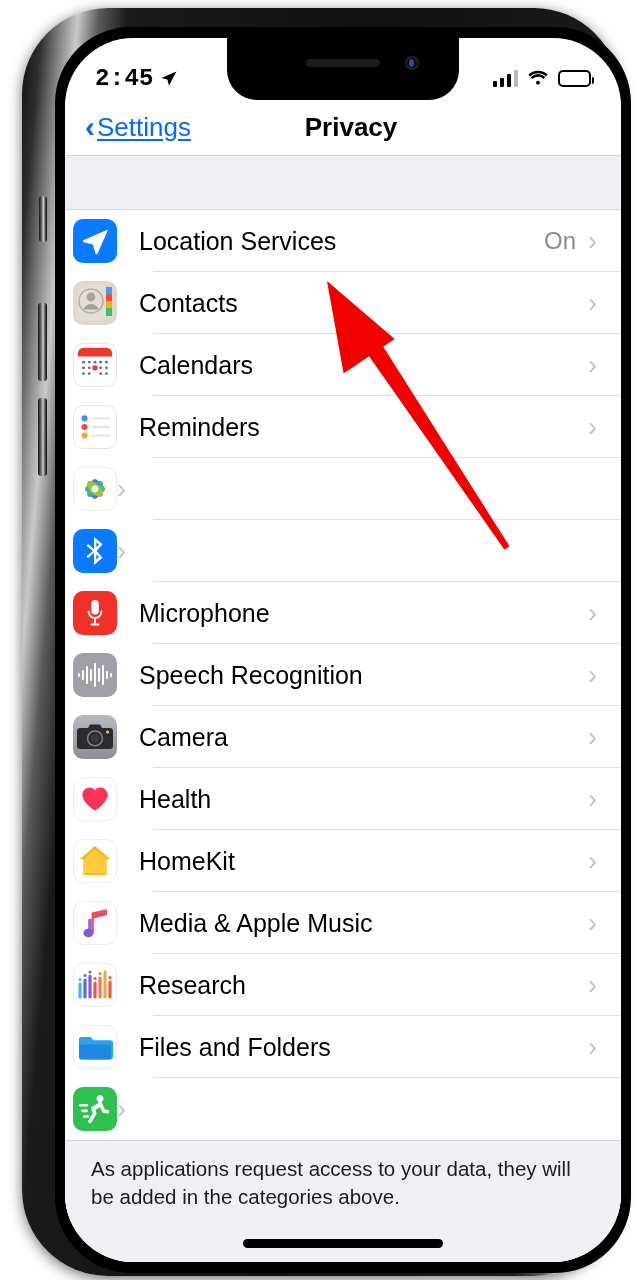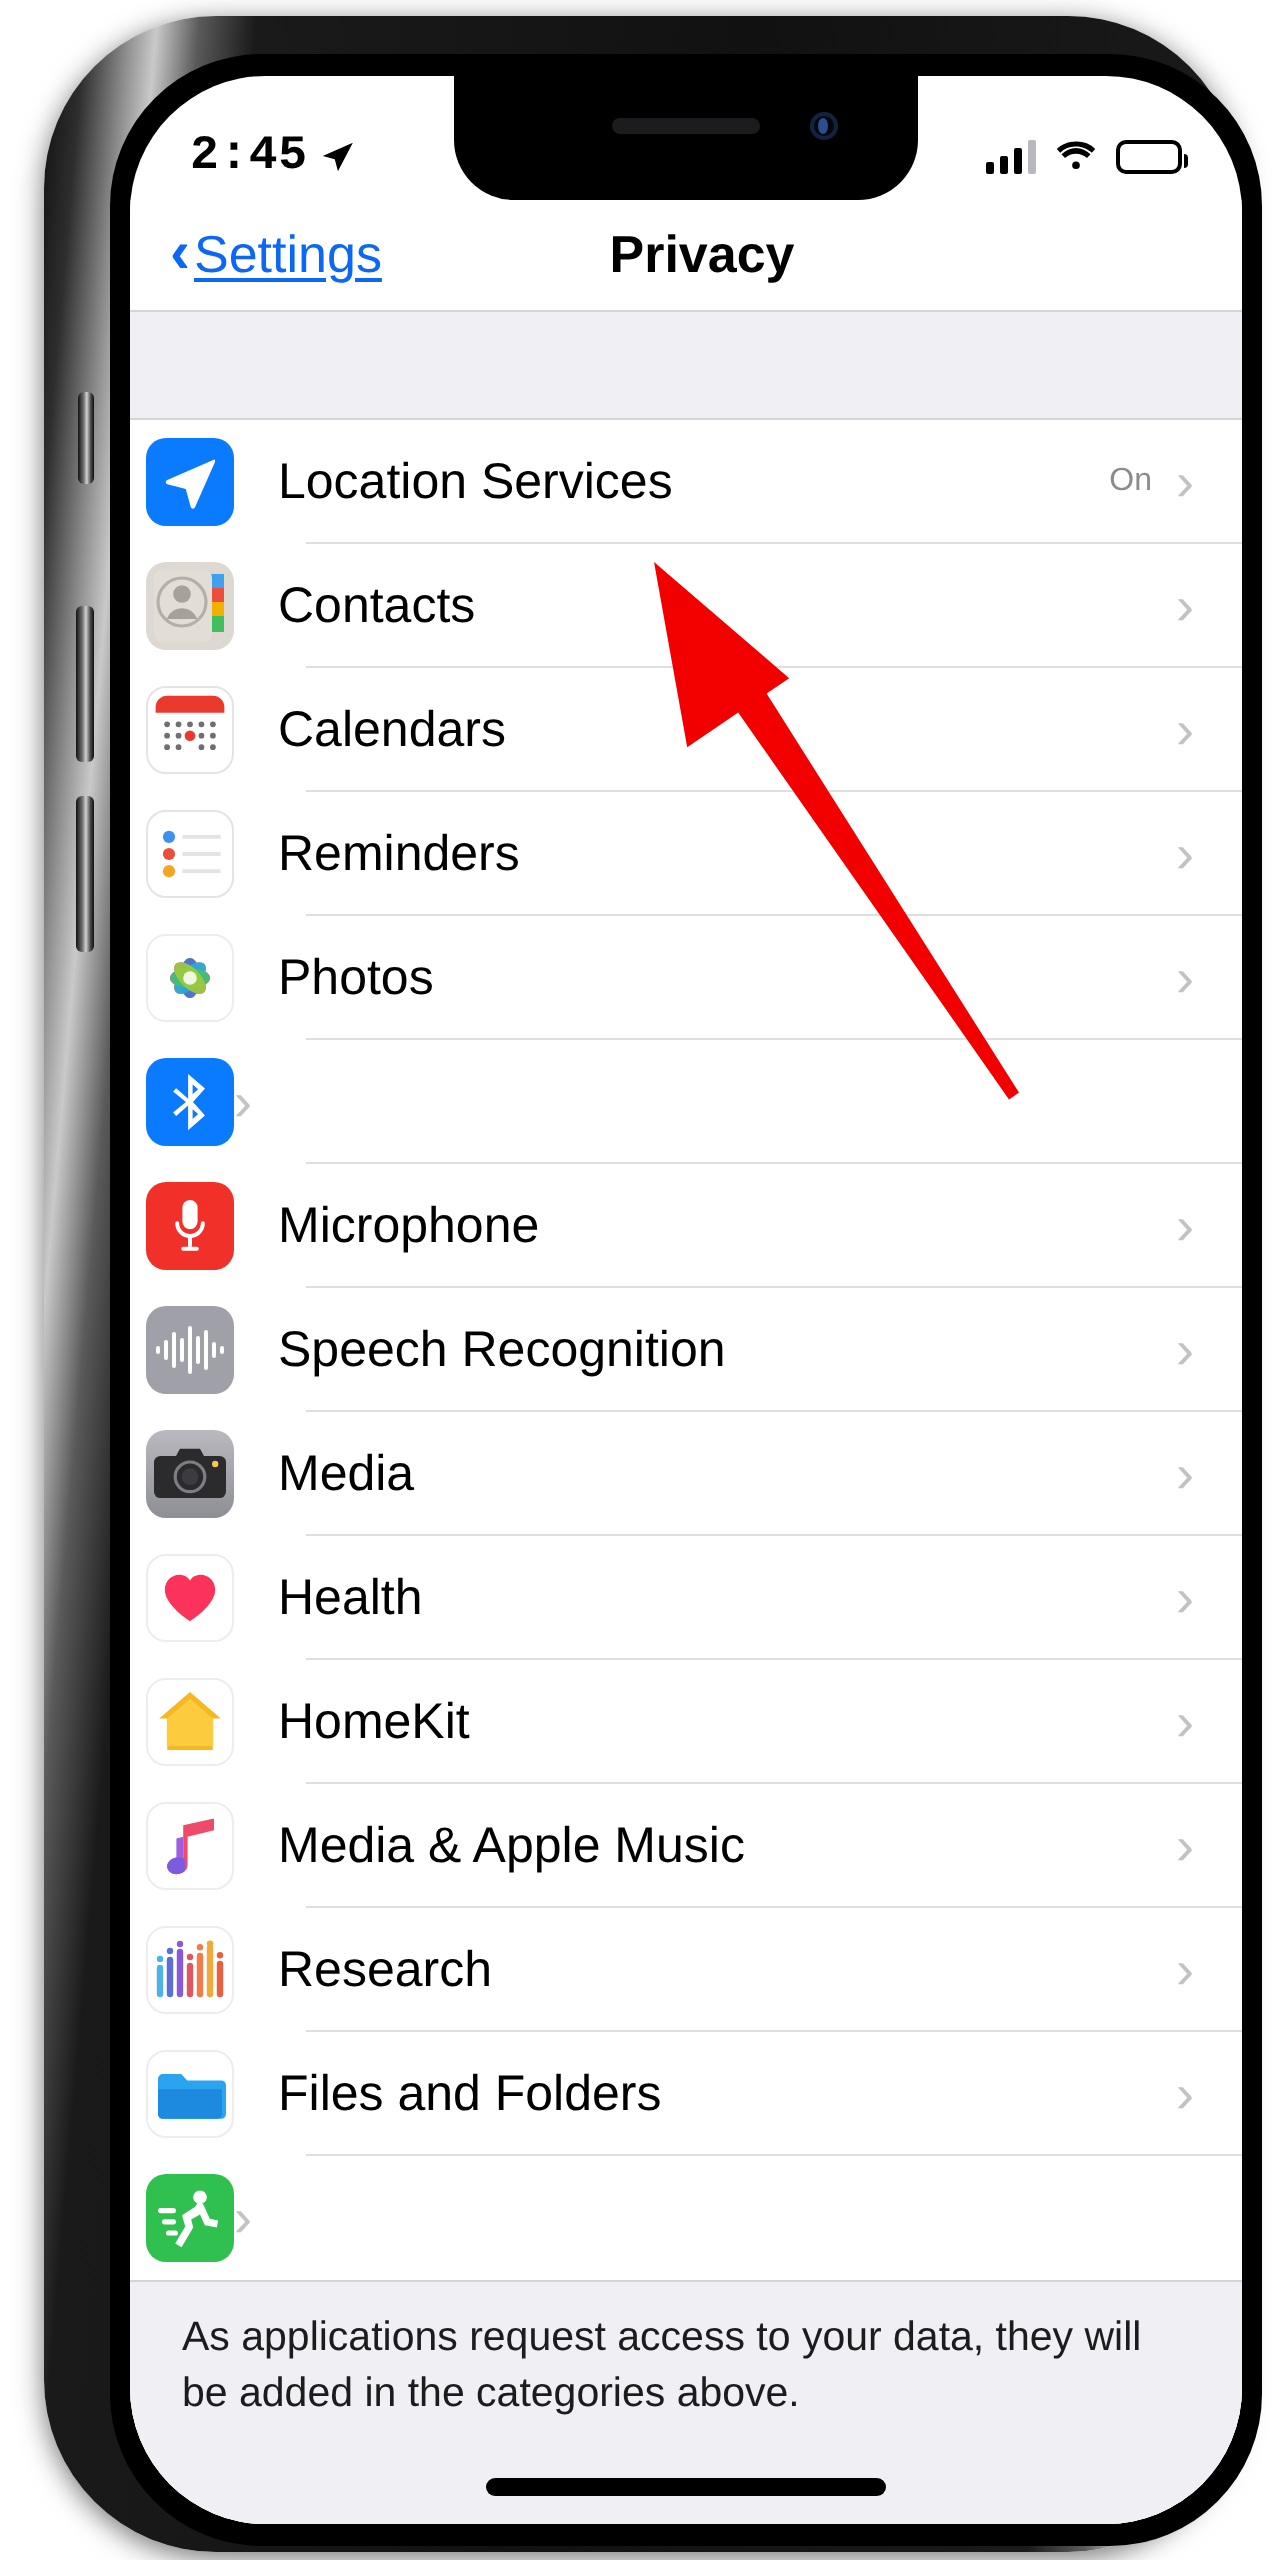--- a/index.html
+++ b/index.html
@@ -94,21 +94,21 @@
     position:relative; height:62px; display:flex; align-items:center;
     padding-left:8px; background:#fff; cursor:pointer;
   }
   .settings-row::after{
     content:""; position:absolute; left:88px; right:0; bottom:0; height:1px; background:#dfdfe2;
   }
   .settings-row:last-child::after{ display:none; }
   .row-icon{ width:44px; height:44px; border-radius:10px; flex:none; position:relative;
              display:flex; align-items:center; justify-content:center; overflow:hidden;}
   .row-label{ margin-left:22px; font-size:25px; color:#000; flex:1; white-space:nowrap;}
-  .row-value{ font-size:16px; color:#8b8b90; margin-right:12px;text-align:center;}
+  .row-value{ font-size:24px; color:#8b8b90; margin-right:12px;text-align:center;}
   .row-chevron{ color:#c2c2c7; font-size:27px; font-weight:500; margin-right:24px; line-height:1;}
 
   
   .ic-location{ background:#0a7afe; }
   .ic-contacts{ background:#ddd9d2; }
   .ic-calendar{ background:#fff; border:1px solid #e4e4e6;}
   .ic-reminders{ background:#fff; border:1px solid #e4e4e6;}
   .ic-photos{ background:#fff; border:1px solid #ededee;}
   .ic-bluetooth{ background:#0a7afe;}
   .ic-mic{ background:#f03029;}
@@ -266,21 +266,20 @@
                   <ellipse rx="5" ry="10" fill="#ec3e51" opacity=".92" transform="rotate(90)"></ellipse>
                   <ellipse rx="5" ry="10" fill="#b44ec4" opacity=".92" transform="rotate(135)"></ellipse>
                   <ellipse rx="5" ry="10" fill="#3f6fd8" opacity=".92" transform="rotate(180)"></ellipse>
                   <ellipse rx="5" ry="10" fill="#29a7e1" opacity=".92" transform="rotate(225)"></ellipse>
                   <ellipse rx="5" ry="10" fill="#3fc07a" opacity=".92" transform="rotate(270)"></ellipse>
                   <ellipse rx="5" ry="10" fill="#9ccb3b" opacity=".92" transform="rotate(315)"></ellipse>
                   <circle r="3.4" fill="#fff" opacity=".85"></circle>
                 </g>
               </svg>
             </span>
-            <span class="row-label">Photos</span>
             <span class="row-chevron">›</span>
           </div>
           <div class="settings-row">
             <span class="row-icon ic-bluetooth">
               <svg width="26" height="30" viewBox="0 0 24 32">
                 <path d="M11 1v13.2L4.6 8.6 3 10.4 9.8 16 3 21.6l1.6 1.8 6.4-5.6V31l9-7.8-6.4-7.2 6.4-7.2zm2.4 5.6 2.9 2.6-2.9 2.6zm0 13.2 2.9 2.6-2.9 2.6z" fill="#fff"></path>
               </svg>
             </span>
             <span class="row-chevron">›</span>
           </div>
@@ -318,21 +317,21 @@
           <div class="settings-row">
             <span class="row-icon ic-camera">
               <svg width="38" height="30" viewBox="0 0 38 30">
                 <rect x="1" y="6" width="36" height="21" rx="3.2" fill="#2b2b2e"></rect>
                 <path d="M12 6 14 2.4h10L26 6z" fill="#2b2b2e"></path>
                 <circle cx="19" cy="16.4" r="7.4" fill="none" stroke="#7d7d83" stroke-width="1.6"></circle>
                 <circle cx="19" cy="16.4" r="4.2" fill="#3c3c40"></circle>
                 <circle cx="31.6" cy="10" r="1.6" fill="#f2c94c"></circle>
               </svg>
             </span>
-            <span class="row-label">Media</span>
+            <span class="row-label">Camera</span>
             <span class="row-chevron">›</span>
           </div>
           <div class="settings-row">
             <span class="row-icon ic-health">
               <svg width="28" height="26" viewBox="0 0 28 26">
                 <path d="M14 24.6S1.4 16.8 1.4 8.9C1.4 4.7 4.7 1.4 8.7 1.4c2.3 0 4.2 1.1 5.3 2.8 1.1-1.7 3-2.8 5.3-2.8 4 0 7.3 3.3 7.3 7.5 0 7.9-12.6 15.7-12.6 15.7z" fill="#fb3259"></path>
               </svg>
             </span>
             <span class="row-label">Health</span>
             <span class="row-chevron">›</span>

